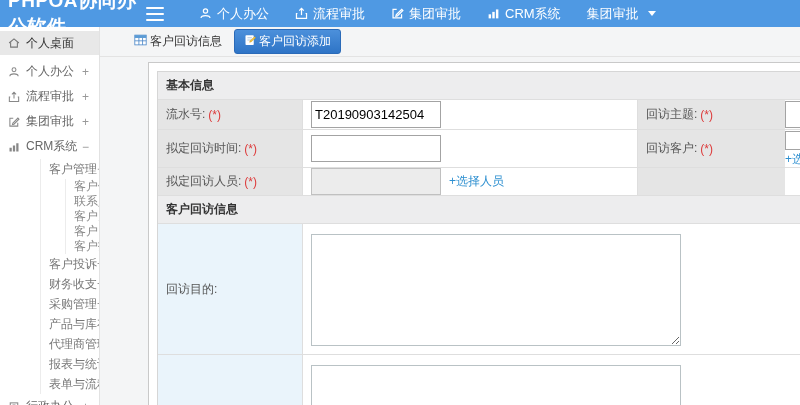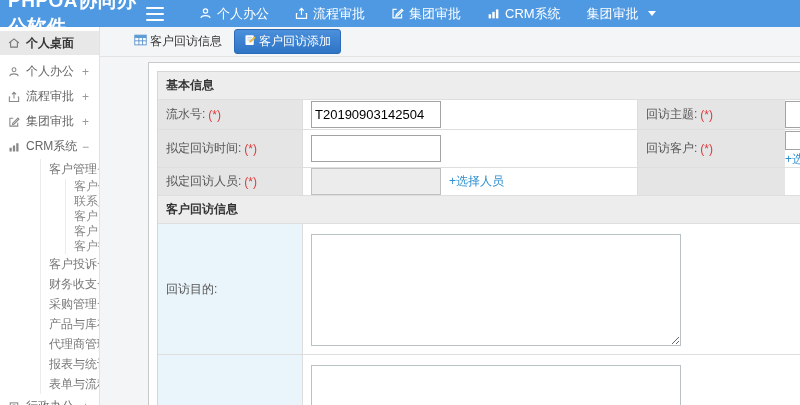--- a/index.html
+++ b/index.html
@@ -19,21 +19,21 @@
   
   .wrap { display:flex; height:378px; }
   .sidebar { width:100px; background:#fff; border-right:1px solid #e2e2e2; padding-top:4px; overflow:hidden; flex:none; }
   .main { flex:1; overflow:hidden; }
 
   
   .sb-item { display:flex; align-items:center; padding:0 10px 0 8px; cursor:pointer; color:#666; white-space:nowrap; }
   .sb-item .icon { margin-right:6px; color:#888; display:flex; }
   .sb-item .exp { margin-left:auto; color:#999; font-size:12px; }
   .lv1 { height:25px; font-size:12px; }
-  .sb-item.active { background:#e8e8e8; color:#333; height:24px; margin-bottom:4px;font-weight:bold; }
+  .sb-item.active { background:#e8e8e8; color:#333; height:24px; margin-bottom:4px; }
   .submenu  { margin-left:40px; border-left:1px solid #ececec; }
   .submenu2 { margin-left:24px; border-left:1px solid #ececec; }
   .lv2 { height:20px; padding-left:8px; color:#777; }
   .lv3 { height:15px; padding-left:8px; color:#888; }
 
   
   .tabbar { height:30px; display:flex; align-items:center; padding-left:28px; border-bottom:1px solid #e3e3e3; }
   .tab { display:flex; align-items:center; gap:3px; cursor:pointer; color:#333; font-size:12px; padding:3px 6px; }
   .tab.active { background:linear-gradient(#4c90db,#2e74c6); border:1px solid #2a6ab8; border-radius:3px; color:#fff; margin-left:6px; padding:3px 9px; }
 

